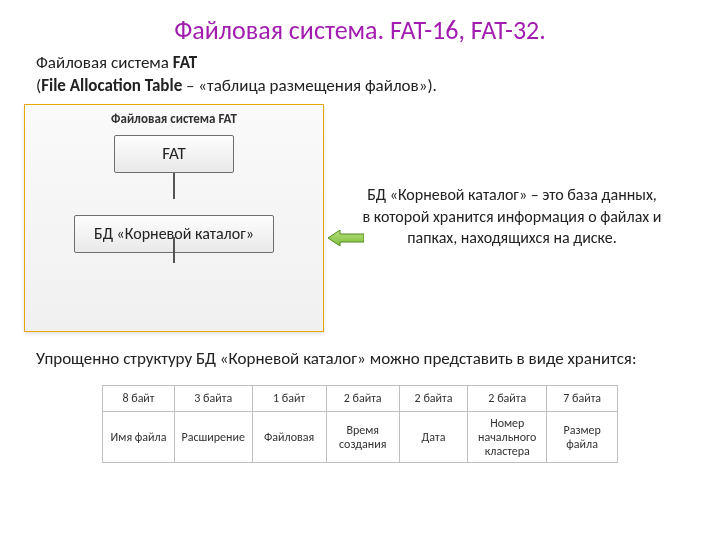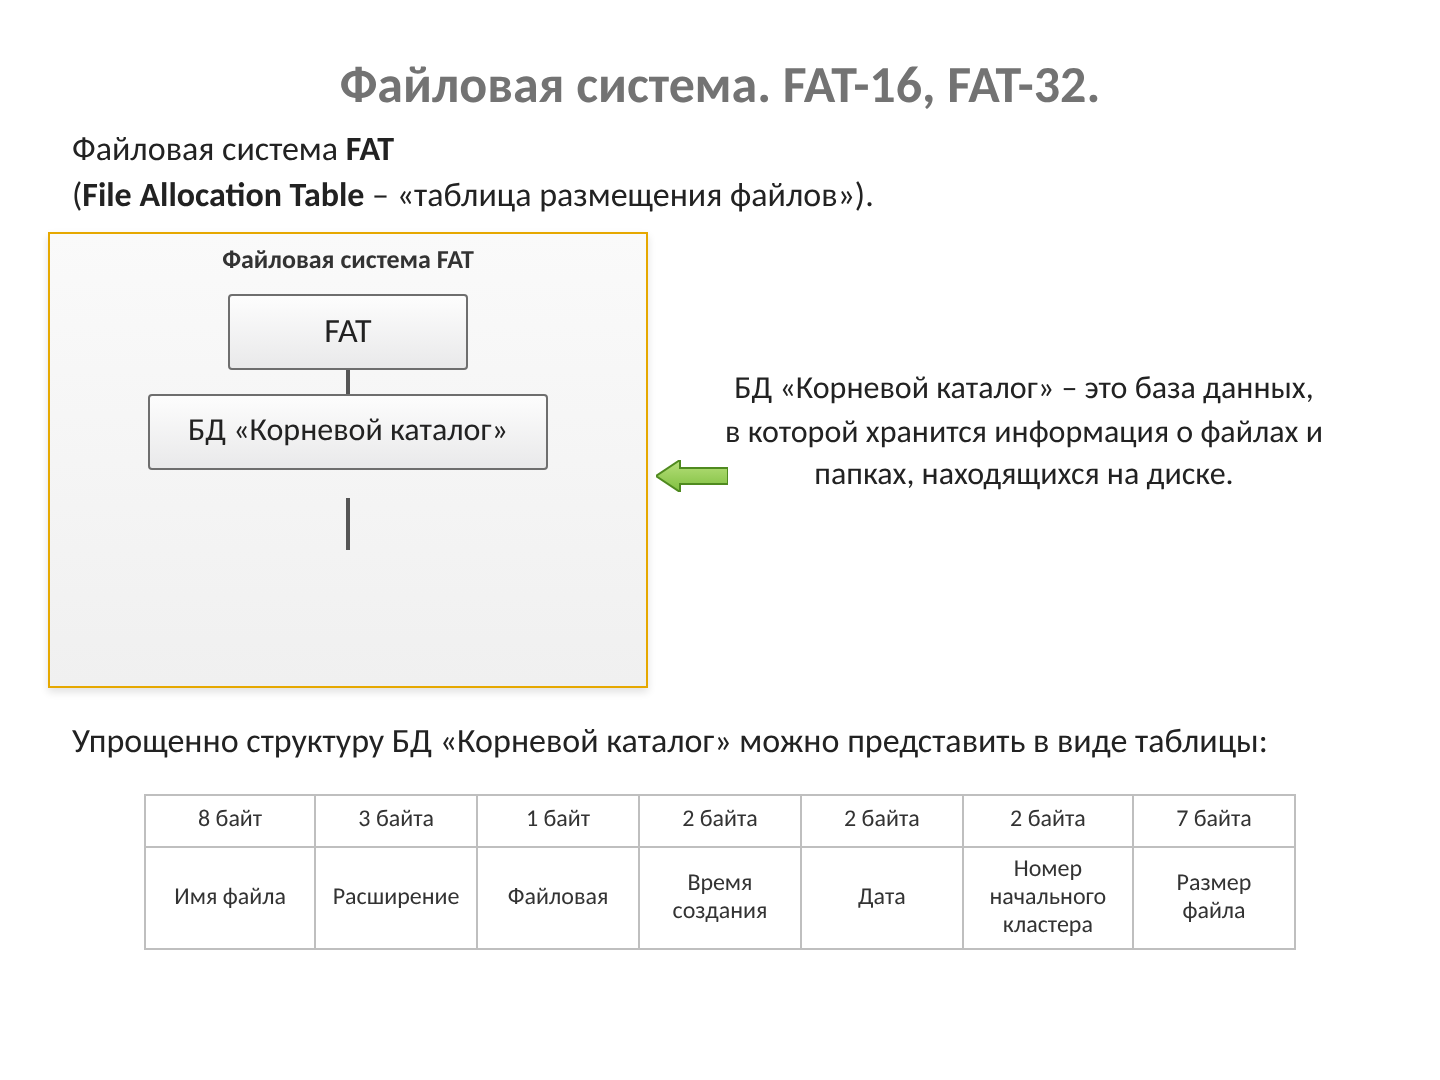--- a/index.html
+++ b/index.html
@@ -8,24 +8,24 @@
     width: 720px;
     height: 540px;
     background: #fff;
     font-family: Calibri, Arial, sans-serif;
     color: #333;
     overflow: hidden;
     position: relative;
   }
   .title {
     font-size: 26px;
-    color: #737373;
+    color: #a21caf;
     text-align: center;
-    margin: 26px 0 6px 0;
-    font-weight: 700;
+    margin: 14px 0 6px 0;
+    font-weight: 400;
   }
   .intro {
     font-size: 17px;
     color: #222;
     margin: 6px 30px 6px 36px;
     line-height: 1.35;
   }
   .intro .b { font-weight: 700; }
   .diagram-wrap {
     position: relative;
@@ -91,21 +91,21 @@
   }
   .arrow svg { display: block; }
   .summary {
     font-size: 17px;
     color: #222;
     margin: 14px 30px 8px 36px;
     line-height: 1.35;
   }
   .table {
     margin: 14px auto 0;
-    width: 576px;
+    width: 516px;
     border-collapse: collapse;
     font-size: 12px;
     color: #333;
   }
   .table td {
     border: 1px solid #bfbfbf;
     text-align: center;
     vertical-align: middle;
     padding: 4px 6px;
     height: 32px;
@@ -122,40 +122,40 @@
 <div class="intro">
   <span>Файловая система </span><span class="b">FAT</span><br>
   <span>(</span><span class="b">File Allocation Table</span><span> – «таблица размещения файлов»).</span>
 </div>
 
 <div class="diagram-wrap">
   <div class="diagram">
     <div class="diagram-title">Файловая система FAT</div>
     <div class="d-box" style="top:30px; width:120px;">FAT</div>
     <div class="d-conn" style="top:68px; height:26px;"></div>
-    <div class="d-box small" style="top:80px;text-align:center;">БД «Корневой каталог»</div>
+    <div class="d-box small" style="top:110px;text-align:center;">БД «Корневой каталог»</div>
     <div class="d-conn" style="top:132px; height:26px;"></div>
   </div>
 </div>
 
 <div class="arrow">
   <svg width="36" height="16" viewBox="0 0 36 16">
     <defs>
       <linearGradient id="g" x1="0" y1="0" x2="0" y2="1">
         <stop offset="0%" stop-color="#b8e07c"></stop>
         <stop offset="100%" stop-color="#7fbf3f"></stop>
       </linearGradient>
     </defs>
     <polygon points="0,8 12,0 12,4 36,4 36,12 12,12 12,16" fill="url(#g)" stroke="#4f8a1f" stroke-width="1"></polygon>
   </svg>
 </div>
 
 <div class="callout">БД «Корневой каталог» – это база данных, в которой хранится информация о файлах и папках, находящихся на диске.</div>
 
-<div class="summary">Упрощенно структуру БД «Корневой каталог» можно представить в виде таблицы:</div>
+<div class="summary">Упрощенно структуру БД «Корневой каталог» можно представить в виде хранится:</div>
 
 <table class="table">
   <tbody>
       <tr>
     <td class="w1">8 байт</td>
     <td class="w2">3 байта</td>
     <td class="w2">1 байт</td>
     <td class="w2">2 байта</td>
     <td class="w2">2 байта</td>
     <td class="w1">2 байта</td>

